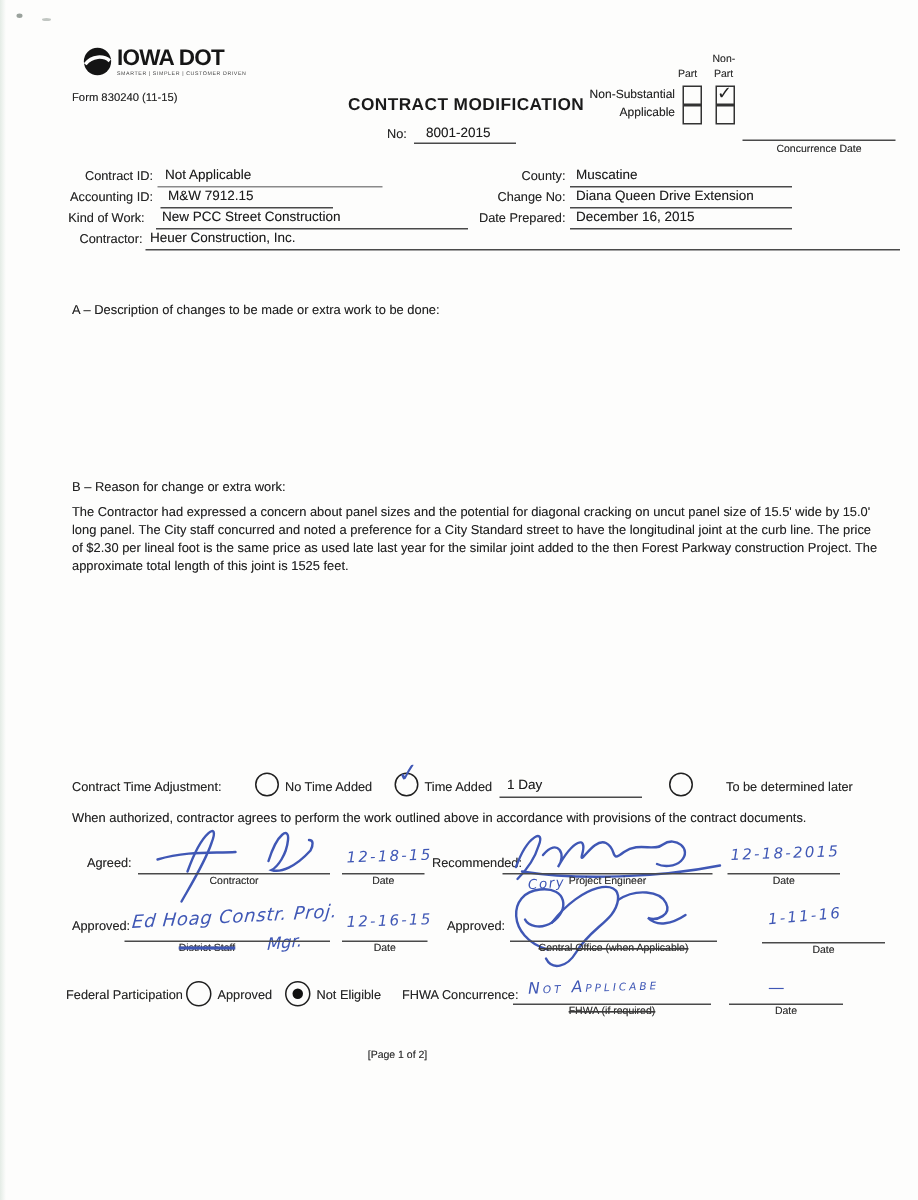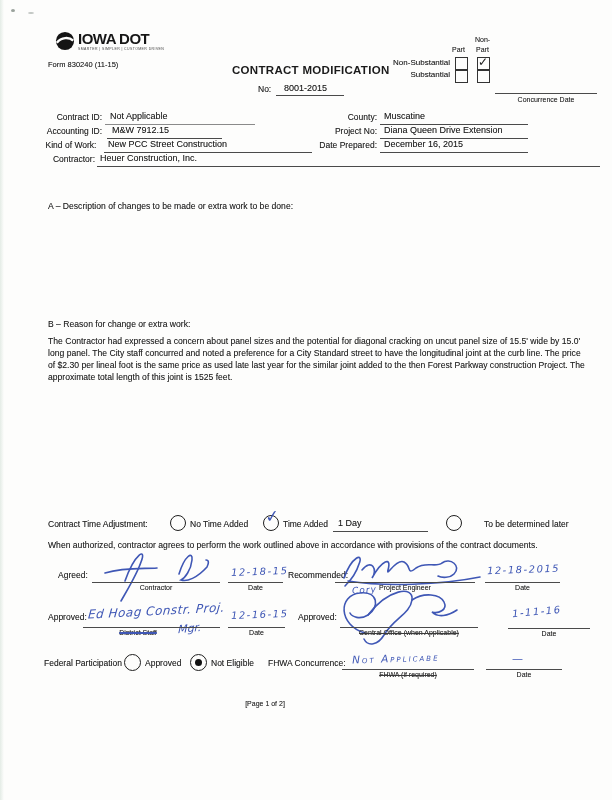--- a/index.html
+++ b/index.html
@@ -67,21 +67,21 @@
   <div class="abs sublbl" style="left:476px;top:46px;">Part</div>
 
   <div class="abs lbl rt" style="left:380px;top:58px;width:70px;font-size:8px;">Non-Substantial</div>
   <div class="cb" style="left:455px;top:57px;">
       <span class="mk"></span>
     </div>
   <div class="cb" style="left:477px;top:57px;">
       <span class="mk">✓</span>
     </div>
 
-  <div class="abs lbl rt" style="left:380px;top:70px;width:70px;font-size:8px;">Substantial</div>
+  <div class="abs lbl rt" style="left:380px;top:70px;width:70px;font-size:8px;">Applicable</div>
   <div class="cb" style="left:455px;top:70px;">
       <span class="mk"></span>
     </div>
   <div class="cb" style="left:477px;top:70px;">
       <span class="mk"></span>
     </div>
 
   <div class="abs uline" style="left:495px;top:92px;width:102px;"></div>
   <div class="abs sublbl" style="left:495px;top:96px;width:102px;">Concurrence Date</div>
 
@@ -98,21 +98,21 @@
   <div class="abs uline" style="left:104px;top:151px;width:208px;"></div>
 
   <div class="abs lbl rt" style="left:40px;top:154px;width:55px;">Contractor:</div>
   <div class="abs val" style="left:100px;top:153px;">Heuer Construction, Inc.</div>
   <div class="abs uline" style="left:97px;top:165px;width:503px;"></div>
 
   <div class="abs lbl rt" style="left:315px;top:112px;width:62px;">County:</div>
   <div class="abs val" style="left:384px;top:111px;">Muscatine</div>
   <div class="abs uline" style="left:380px;top:123px;width:148px;"></div>
 
-  <div class="abs lbl rt" style="left:315px;top:126px;width:62px;">Project No:</div>
+  <div class="abs lbl rt" style="left:315px;top:126px;width:62px;">Change No:</div>
   <div class="abs val" style="left:384px;top:125px;">Diana Queen Drive Extension</div>
   <div class="abs uline" style="left:380px;top:137px;width:148px;"></div>
 
   <div class="abs lbl rt" style="left:310px;top:140px;width:67px;">Date Prepared:</div>
   <div class="abs val" style="left:384px;top:139px;">December 16, 2015</div>
   <div class="abs uline" style="left:380px;top:151px;width:148px;"></div>
 
   <div class="abs para" style="left:48px;top:201px;width:540px;">A – Description of changes to be made or extra work to be done:</div>
 
   <div class="abs para" style="left:48px;top:319px;width:540px;">B – Reason for change or extra work:</div>

